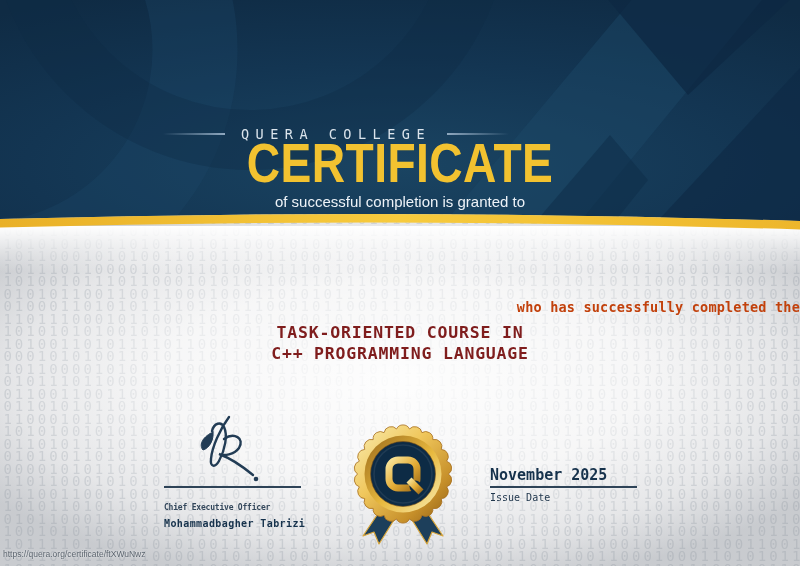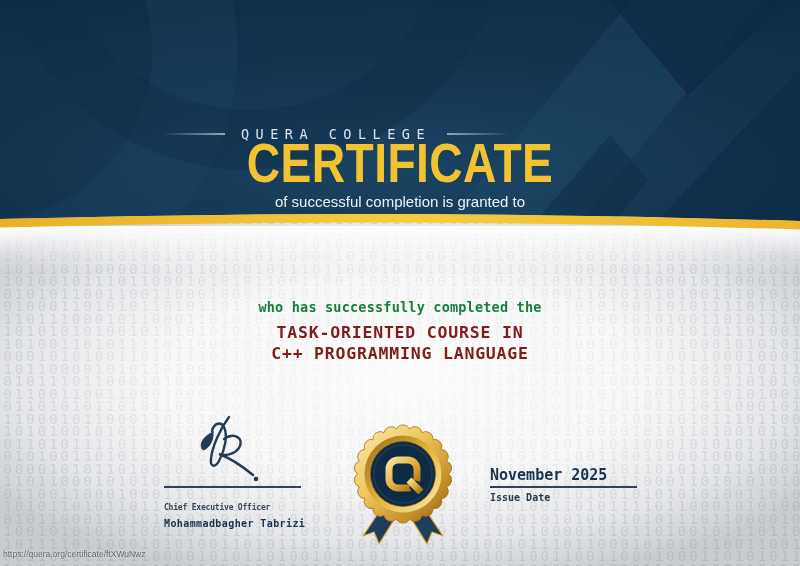--- a/index.html
+++ b/index.html
@@ -44,33 +44,33 @@
     line-height:50px; color:#f2c230; letter-spacing:0.5px;
     transform:scaleX(0.84); transform-origin:50% 50%;
   }
   .cert-sub{
     position:absolute; top:193px; left:0; width:800px; text-align:center;
     font-family:"Liberation Sans", sans-serif; font-size:15px; color:#eef3f8;
   }
   
   .btext{position:absolute; left:0; width:800px; text-align:center; z-index:4; color:#16324c;}
   .recipient{top:248px; font-size:21px; font-weight:700; letter-spacing:1.2px;}
-  .lead-in{top:299px; font-size:13.5px; font-weight:700; color:#15803d; letter-spacing:0.2px;}
+  .lead-in{top:299px; font-size:13.5px; font-weight:700; color:#c2410c; letter-spacing:0.2px;text-align:right;}
   .course{top:323px; font-size:16.5px; font-weight:700; color:#7f1d1d; line-height:20.5px; letter-spacing:0.8px;}
   .score{top:377px; font-size:11px; color:#2a3e53;}
   .score b{font-weight:700; color:#1d3750;}
   
   .sig-svg{position:absolute; left:183px; top:412px; z-index:4;}
   .rule{position:absolute; height:2px; background:#2e4357; z-index:4;}
   .sig-rule{left:164px; top:486px; width:137px;}
   .date-rule{left:490px; top:486px; width:147px;}
   .signer-name{position:absolute; left:164px; top:518px; font-size:10px; font-weight:700; color:#16324c; z-index:4; letter-spacing:0.4px;}
   .signer-title{position:absolute; left:164px; top:503px; font-size:8px; font-weight:700; color:#33475b; z-index:4; letter-spacing:-0.2px;}
   .date-value{position:absolute; left:490px; top:466px; font-size:15px; font-weight:700; color:#16324c; z-index:4;}
-  .date-label{position:absolute; left:490px; top:492px; font-size:10px; font-weight:700; color:#22384e; z-index:4;}
+  .date-label{position:absolute; left:490px; top:492px; font-size:10px; font-weight:400; color:#22384e; z-index:4;}
   .badge-svg{position:absolute; left:341px; top:422px; z-index:5;}
   
   .status-url{
     position:absolute; left:3px; top:549px; z-index:6;
     font-family:"Liberation Sans", sans-serif; font-size:8.5px; color:#5a636d;
     text-shadow:0 0 2px #ffffff;
   }
 </style>
 </head>
 <body>

